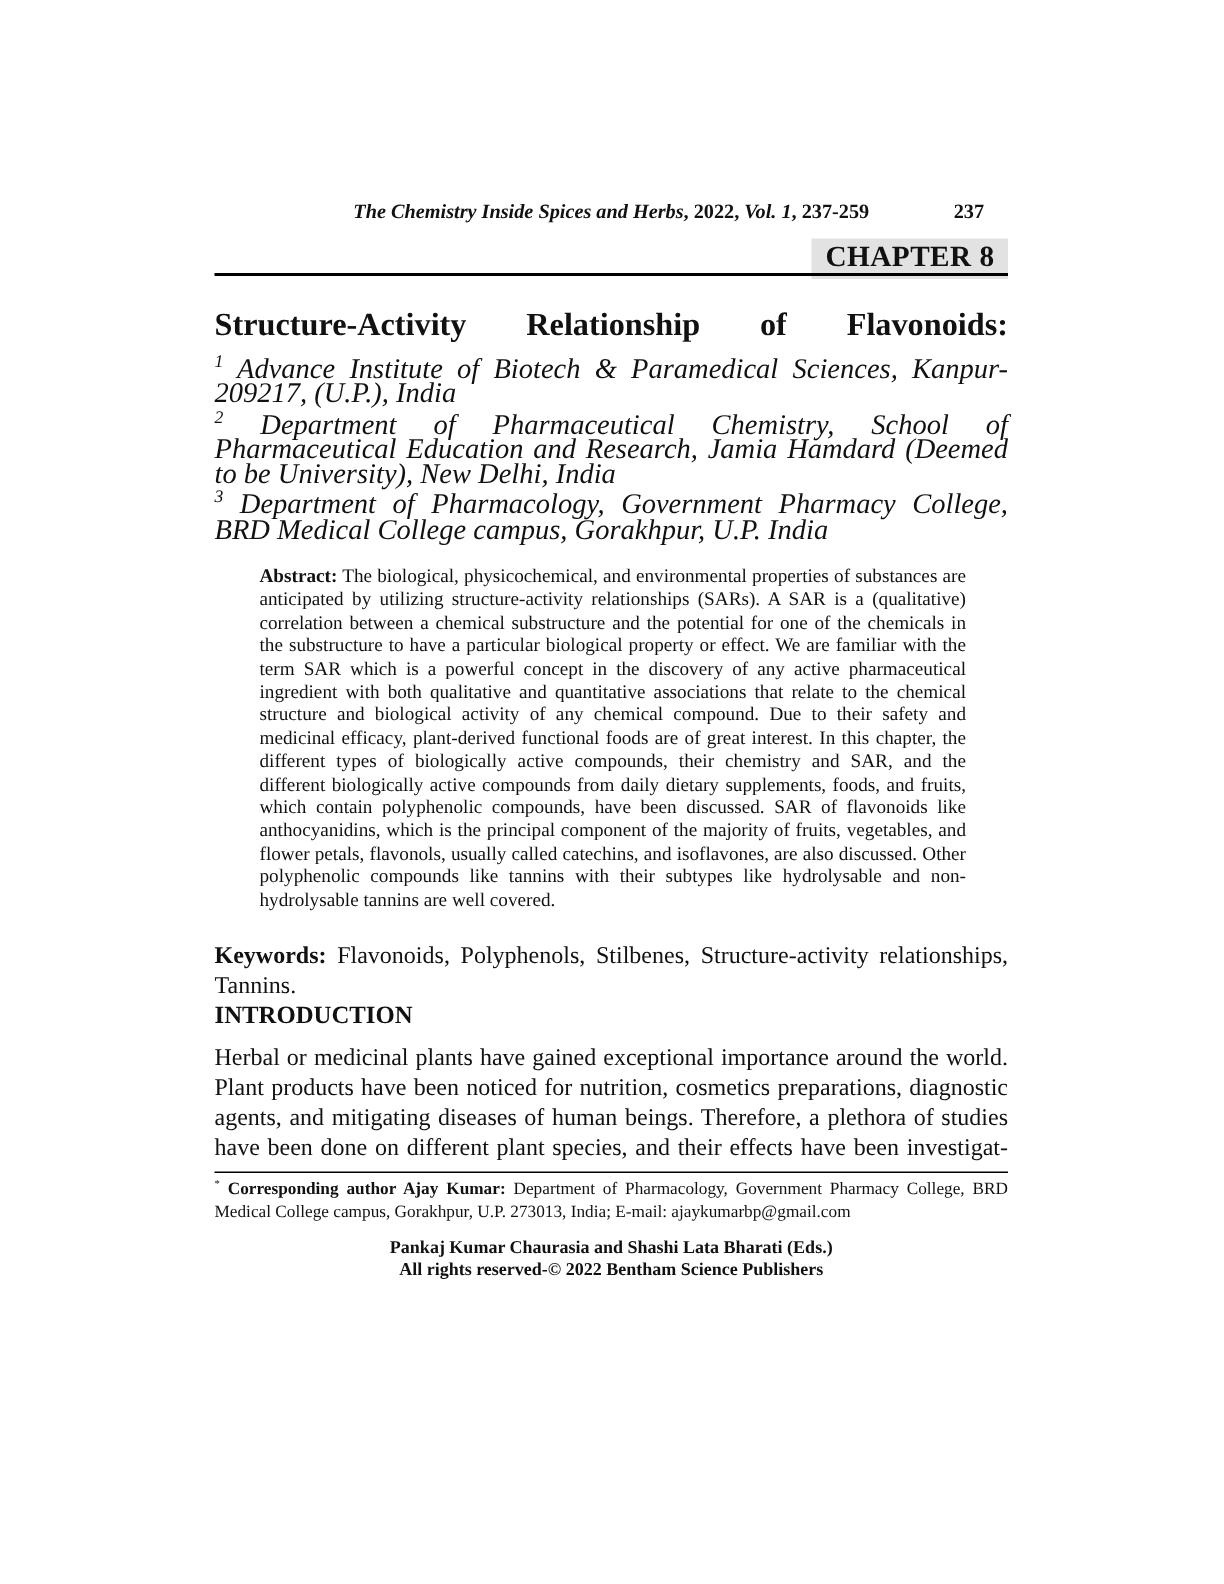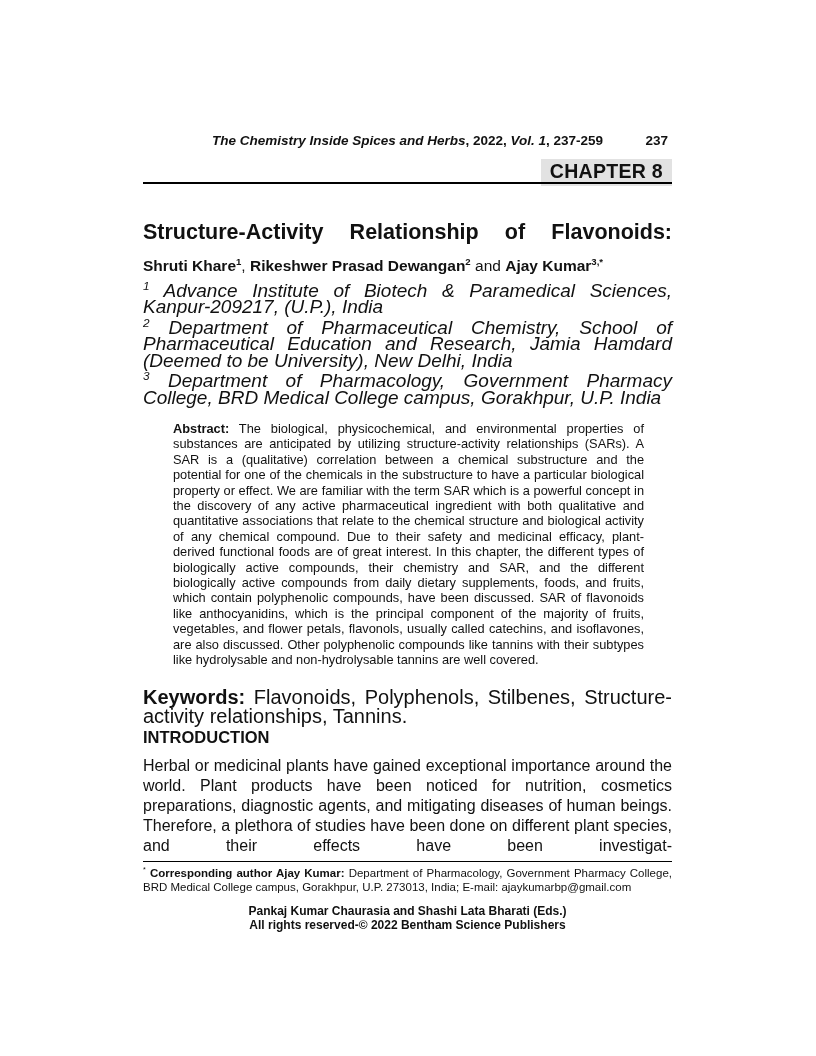--- a/index.html
+++ b/index.html
@@ -1,51 +1,51 @@
 <!DOCTYPE html>
 <html><head>
 <meta charset="utf-8">
 <style>
   html,body{margin:0;padding:0;background:#fff;}
   .page{
     position:relative;
     width:816px;height:1056px;
     background:#ffffff;
     color:#111;
-    font-family:Liberation Sans, sans-serif;
+    font-family:Liberation Serif, serif;
     overflow:hidden;
     box-sizing:border-box;
   }
   .content{margin:0 144px 0 143px;}
   
   .running-header{
     margin-top:133px;
     position:relative;
     text-align:center;
     font-size:13.5px;
     line-height:16px;
     font-weight:bold;
   }
   .running-header .ital{font-style:italic;}
-  .pageno{position:absolute;right:4px;top:0;font-weight:bold;}
+  .pageno{position:absolute;right:16px;top:0;font-weight:bold;}
   
   .chapter-row{position:relative;margin-top:10px;text-align:right;height:30px;}
   .head-rule{position:absolute;left:0;right:0;bottom:5px;height:2px;background:#000;z-index:2;}
   .chapter-chip{
     position:relative;z-index:1;
     display:inline-block;
     background:#e2e2e2;
     font-weight:bold;
     font-size:19.5px;
     line-height:1.1;
     padding:2px 9px 4px 9px;
     letter-spacing:.3px;
   }
   
-  .title{margin-top:30px;font-size:21.5px;font-weight:bold;line-height:27.5px;}
+  .title{margin-top:14px;font-size:21.5px;font-weight:bold;line-height:27.5px;}
   .title-line1{text-align:justify;text-align-last:justify;}
   
   .authors{margin-top:9px;font-size:15.5px;line-height:19px;}
   .authors b{font-weight:bold;}
   .authors .sep{font-weight:normal;}
   sup{font-size:.62em;line-height:0;vertical-align:super;}
   
   .affiliations{margin-top:8px;}
   .affiliation{
     margin:0 0 4px 0;
@@ -56,21 +56,21 @@
   }
   
   .abstract{
     margin:15px 28px 0 30px;
     font-size:12.8px;
     line-height:15.4px;
     text-align:justify;
   }
   .abstract .label{font-weight:bold;}
   
-  .keywords{margin-top:20px;font-size:20px;line-height:19.5px;text-align:justify;}
+  .keywords{margin-top:20px;font-size:16px;line-height:19.5px;text-align:justify;}
   .keywords .label{font-weight:bold;}
   
   .section-heading{font-size:16.5px;font-weight:bold;line-height:20px;}
   .body-para{
     margin-top:9px;
     font-size:16px;
     line-height:20px;
     text-align:justify;
     text-align-last:justify;
   }
@@ -105,23 +105,20 @@
 
     <div class="chapter-row">
       <div class="head-rule"></div>
       <span class="chapter-chip">CHAPTER 8</span>
     </div>
 
     <div class="title">
       <div class="title-line1">Structure-Activity Relationship of Flavonoids:</div>
     </div>
 
-    <div class="authors">
-      <b>Shruti Khare</b><b><sup>1</sup></b><span class="sep">, </span><b>Rikeshwer Prasad Dewangan</b><b><sup>2</sup></b><span class="sep"> and </span><b>Ajay Kumar</b><b><sup>3,*</sup></b>
-    </div>
 
     <div class="affiliations">
       <p class="affiliation"><sup>1</sup><span> Advance Institute of Biotech &amp; Paramedical Sciences, Kanpur-209217, (U.P.), India</span></p>
       <p class="affiliation"><sup>2</sup><span> Department of Pharmaceutical Chemistry, School of Pharmaceutical Education and Research, Jamia Hamdard (Deemed to be University), New Delhi, India</span></p>
       <p class="affiliation"><sup>3</sup><span> Department of Pharmacology, Government Pharmacy College, BRD Medical College campus, Gorakhpur, U.P. India</span></p>
     </div>
 
     <div class="abstract">
       <span class="label">Abstract:</span><span> The biological, physicochemical, and environmental properties of substances are anticipated by utilizing structure-activity relationships (SARs). A SAR is a (qualitative) correlation between a chemical substructure and the potential for one of the chemicals in the substructure to have a particular biological property or effect. We are familiar with the term SAR which is a powerful concept in the discovery of any active pharmaceutical ingredient with both qualitative and quantitative associations that relate to the chemical structure and biological activity of any chemical compound. Due to their safety and medicinal efficacy, plant-derived functional foods are of great interest. In this chapter, the different types of biologically active compounds, their chemistry and SAR, and the different biologically active compounds from daily dietary supplements, foods, and fruits, which contain polyphenolic compounds, have been discussed. SAR of flavonoids like anthocyanidins, which is the principal component of the majority of fruits, vegetables, and flower petals, flavonols, usually called catechins, and isoflavones, are also discussed. Other polyphenolic compounds like tannins with their subtypes like hydrolysable and non-hydrolysable tannins are well covered.</span>
     </div>

